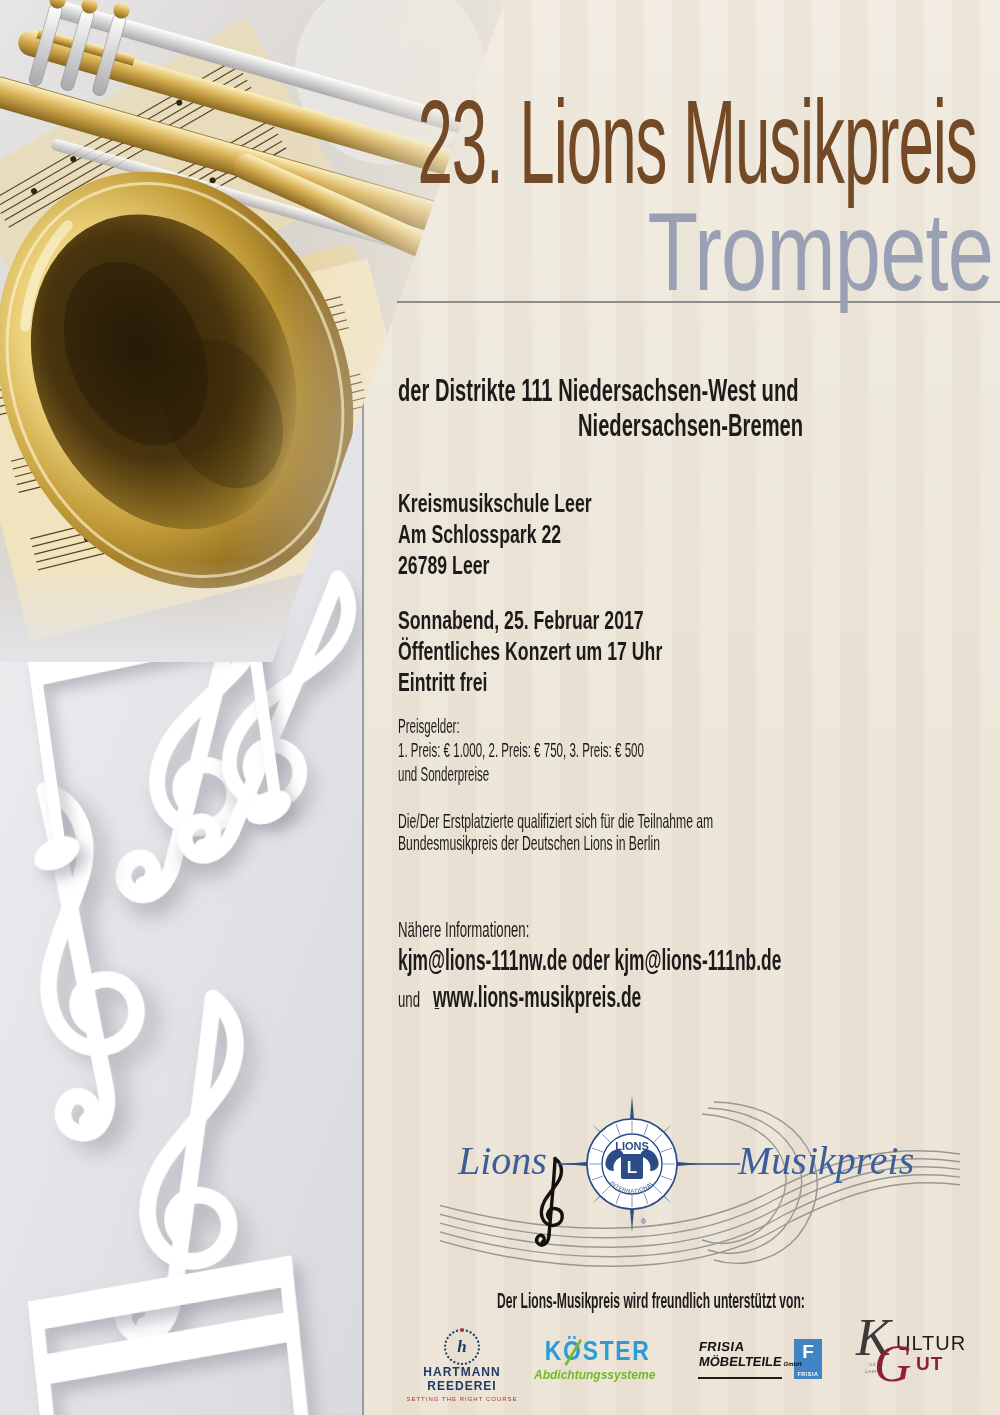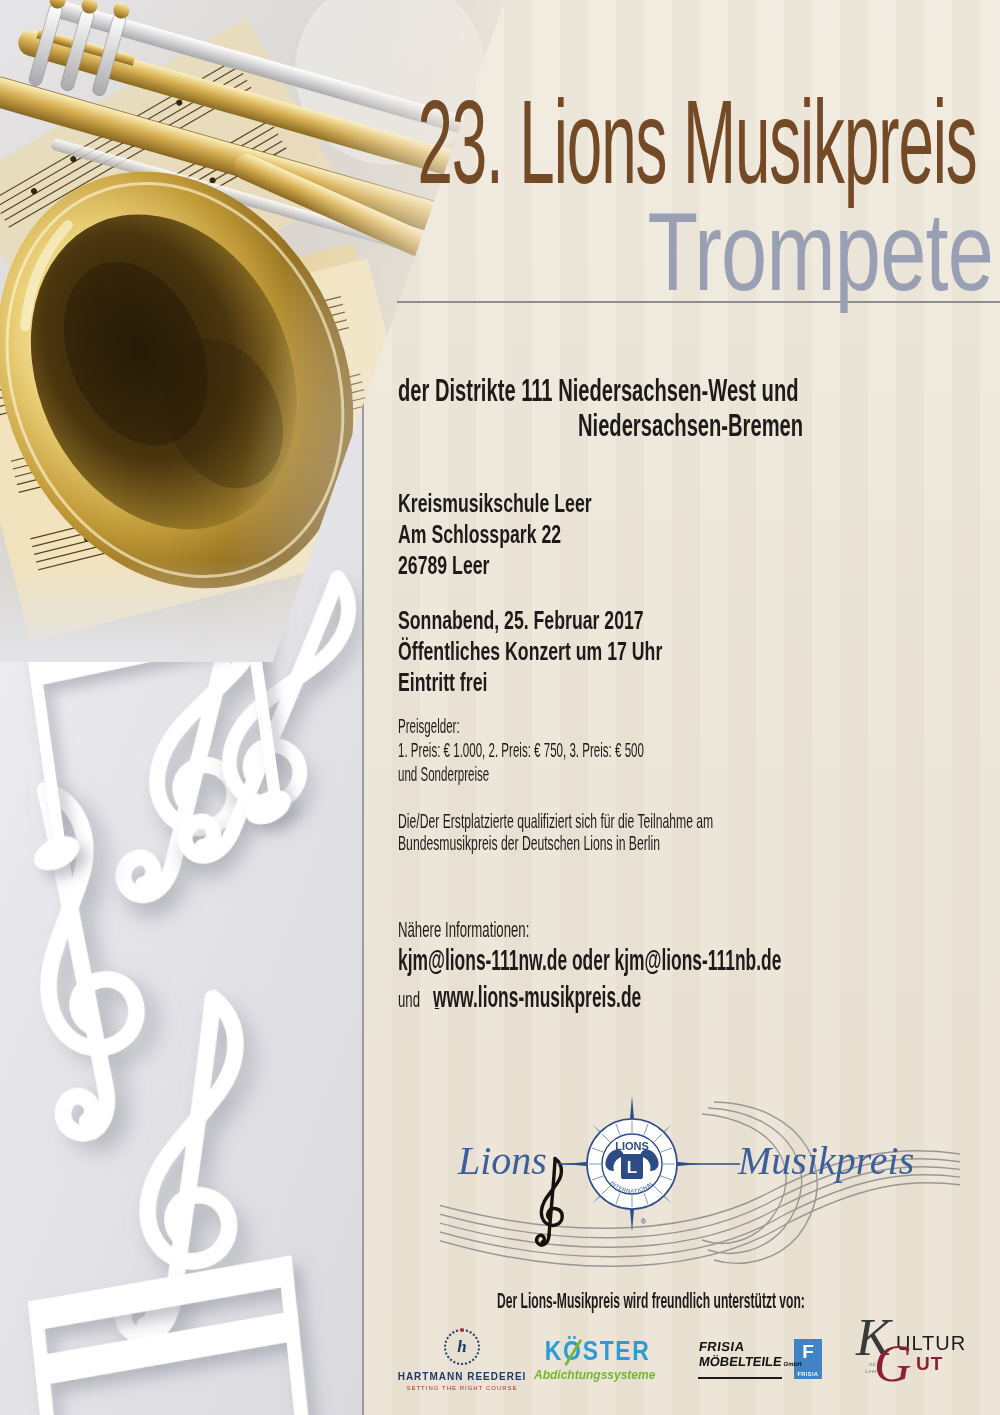--- a/index.html
+++ b/index.html
@@ -35,21 +35,21 @@
   .webline .site{display:inline-block;font-size:29px;font-weight:700;transform:scaleX(.60);transform-origin:left bottom;margin-left:-6px;}
   .lions-logo{position:absolute;left:440px;top:1080px;width:520px;height:190px;z-index:4;}
   .supporters-h{left:380px;top:1288px;width:520px;text-align:center;font-size:22px;font-weight:700;
     transform:scaleX(.55);transform-origin:center top;}
   .sp{position:absolute;z-index:4;}
   .hartmann{left:396px;top:1329px;width:132px;text-align:center;}
   .h-circle{width:32px;height:32px;margin:0 auto;border:2px dotted #1f3a68;border-radius:50%;
     display:flex;align-items:center;justify-content:center;
     font:italic 700 17px "Liberation Serif",serif;color:#1f3a68;position:relative;background:transparent;}
   .h-circle::before{content:'';position:absolute;top:-3px;left:14px;width:4px;height:4px;border-radius:50%;background:#b03032;}
-  .h-name{margin-top:6px;font-size:10px;font-weight:700;letter-spacing:1px;color:#1f3a68;}
+  .h-name{font-size:12px;font-weight:700;letter-spacing:1px;color:#1f3a68;}
   .h-tag{margin-top:3px;font-size:6px;letter-spacing:1px;color:#b03032;}
   .koester{left:534px;top:1336px;width:144px;}
   .k-name{font-size:27px;font-weight:800;color:#2b9cd8;letter-spacing:2px;transform:scaleX(.85);transform-origin:center top;white-space:nowrap;}
   .k-o{position:relative;display:inline-block;}
   .k-o::after{content:'';position:absolute;left:46%;top:2%;width:3px;height:100%;background:#76b82a;transform:rotate(36deg);}
   .k-tag{font-style:italic;font-weight:700;font-size:12px;color:#76b82a;margin-top:1px;}
   .frisia{left:698px;top:1339px;display:flex;align-items:flex-start;}
   .f-text{width:88px;}
   .f-l1{font-size:13px;font-weight:800;letter-spacing:.5px;color:#121212;transform:skewX(-8deg);transform-origin:left bottom;}
   .f-l2{font-size:13px;font-weight:800;color:#121212;transform:skewX(-8deg);transform-origin:left bottom;display:flex;align-items:baseline;gap:2px;}

